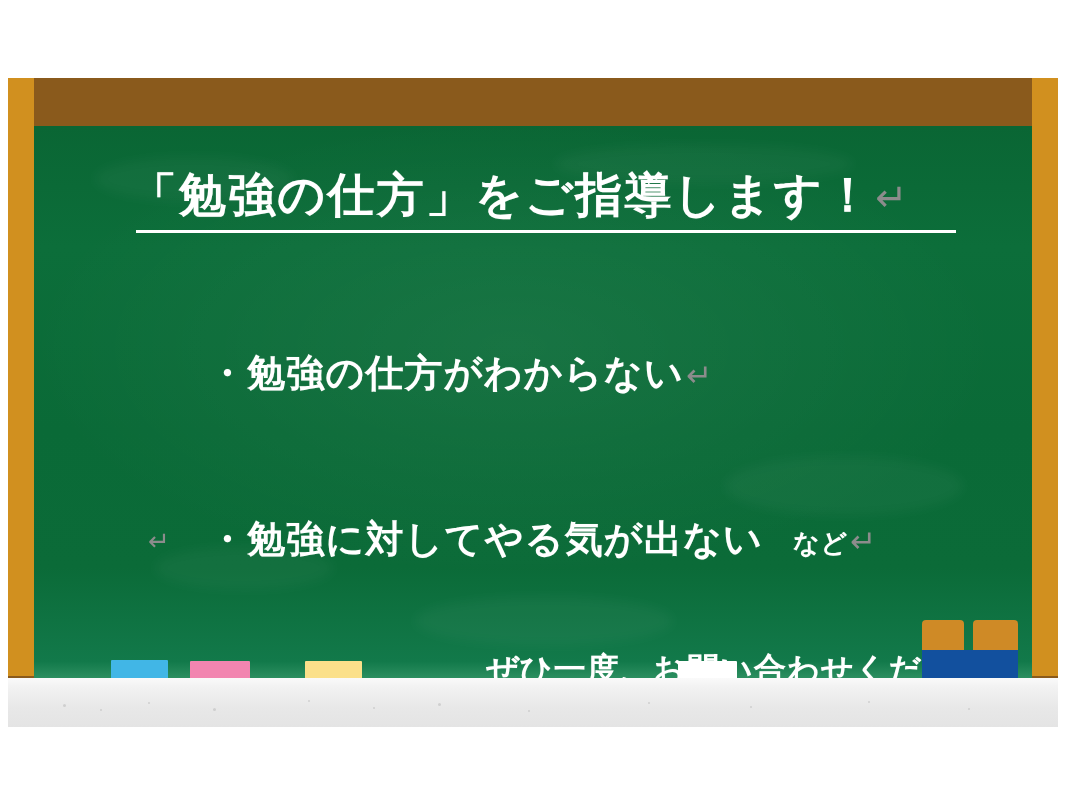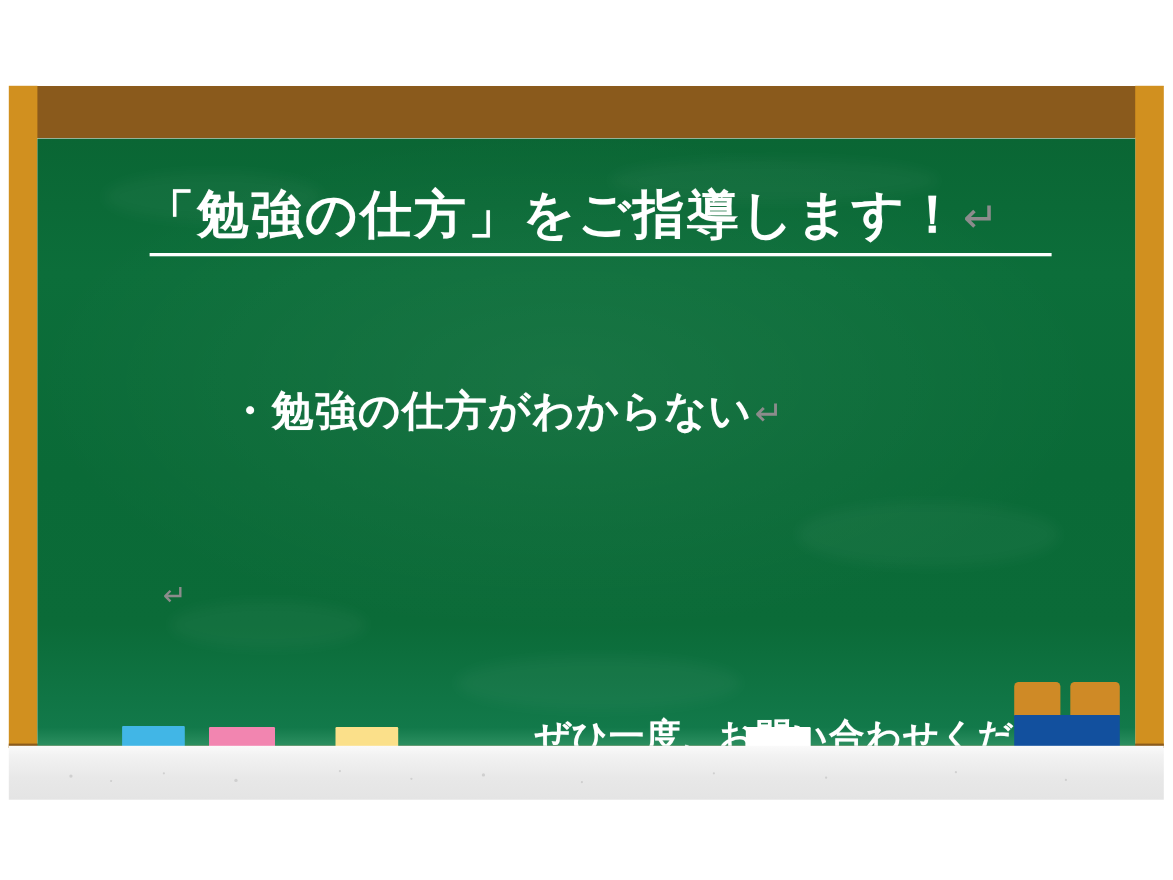--- a/index.html
+++ b/index.html
@@ -212,20 +212,23 @@
       <div class="board-text" id="title-line">
         <span id="title-text">「勉強の仕方」をご指導します！</span><span class="pmark">↵</span>
       </div>
       <div id="title-underline"></div>
 
       <div class="board-text bullet-line" id="bullet-1">
         <span>・勉強の仕方がわからない</span><span class="pmark">↵</span>
       </div>
 
 
+      <div class="board-text bullet-line" id="bullet-3">
+        <span>・勉強に対してやる気が出ない</span><span class="nado">など</span><span class="pmark">↵</span>
+      </div>
 
       <div id="stray-pmark">↵</div>
 
       <div class="board-text" id="footer-line">
         <span>ぜひ一度、お問い合わせください</span><span class="pmark">↵</span>
       </div>
 
     </div>
   </div>
 

